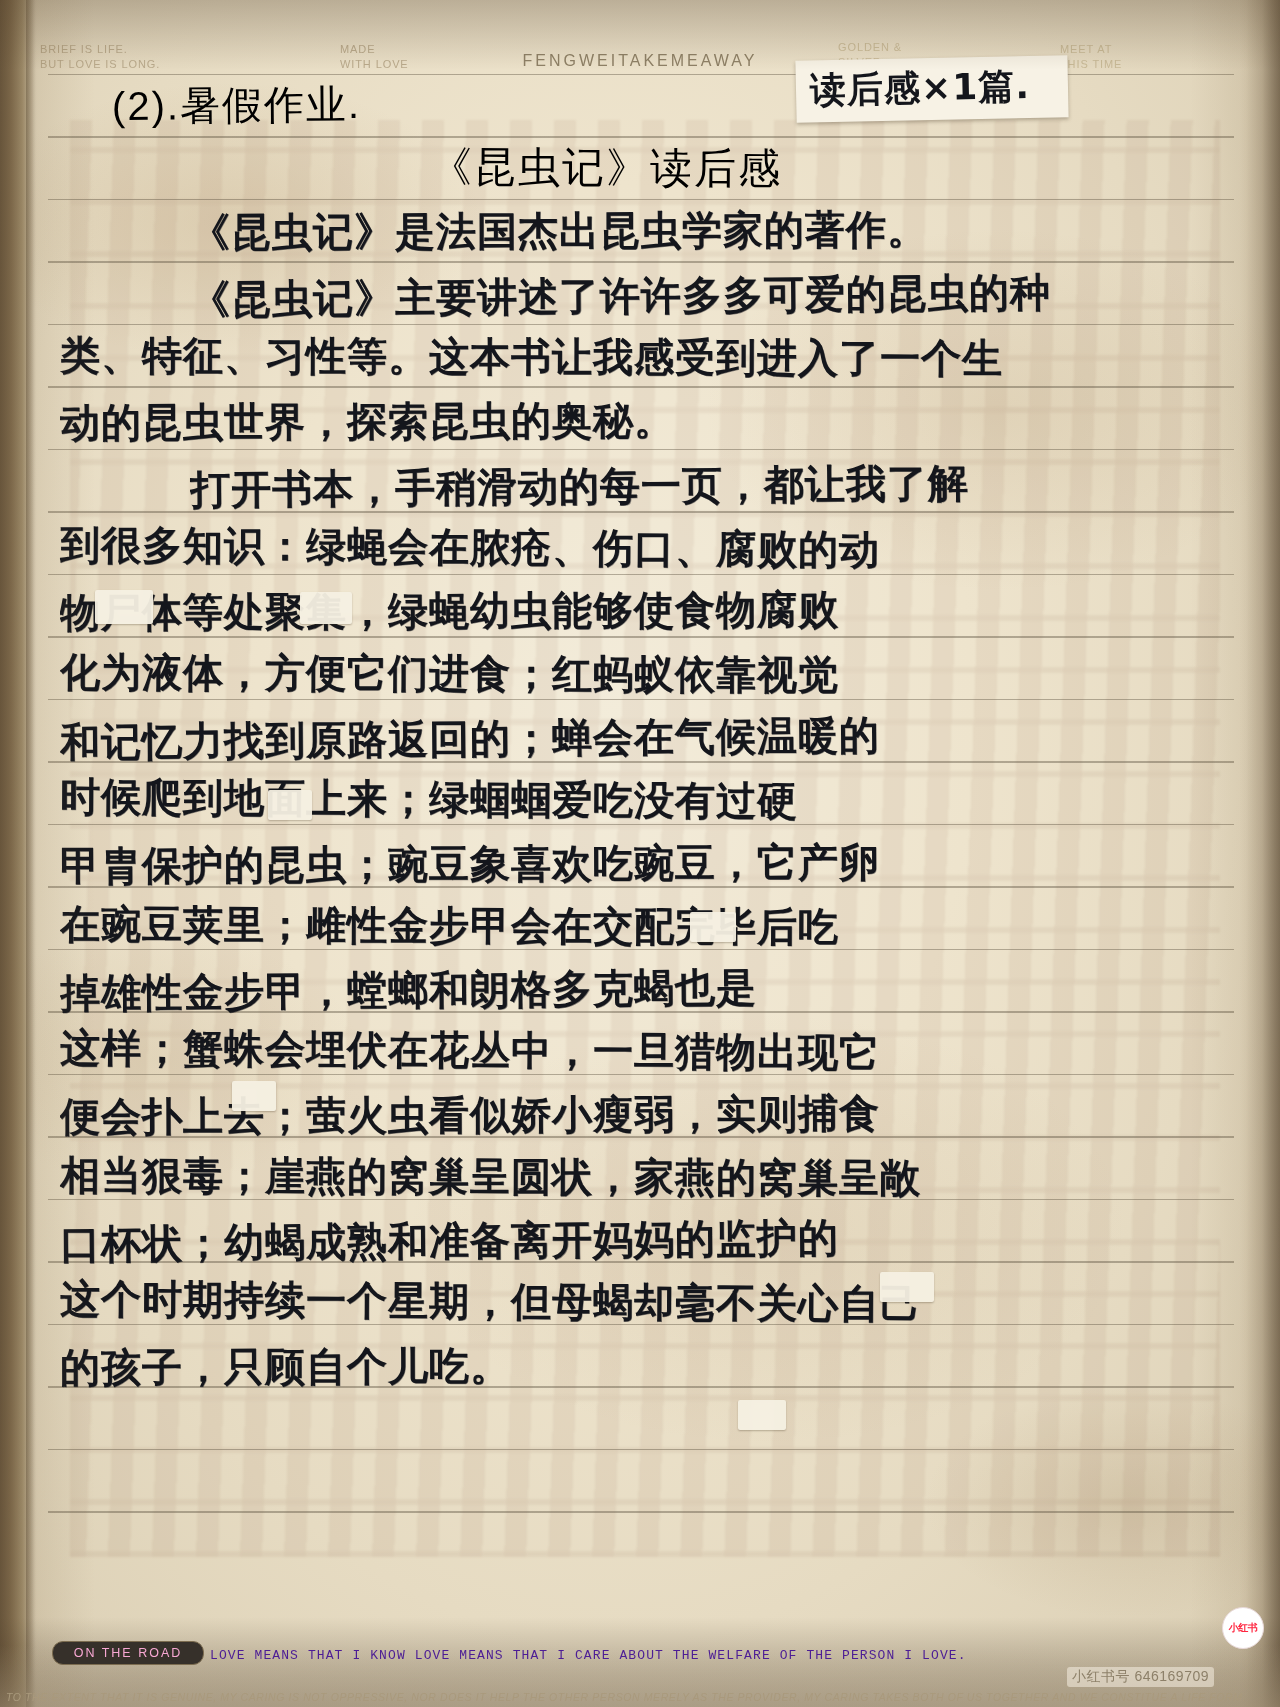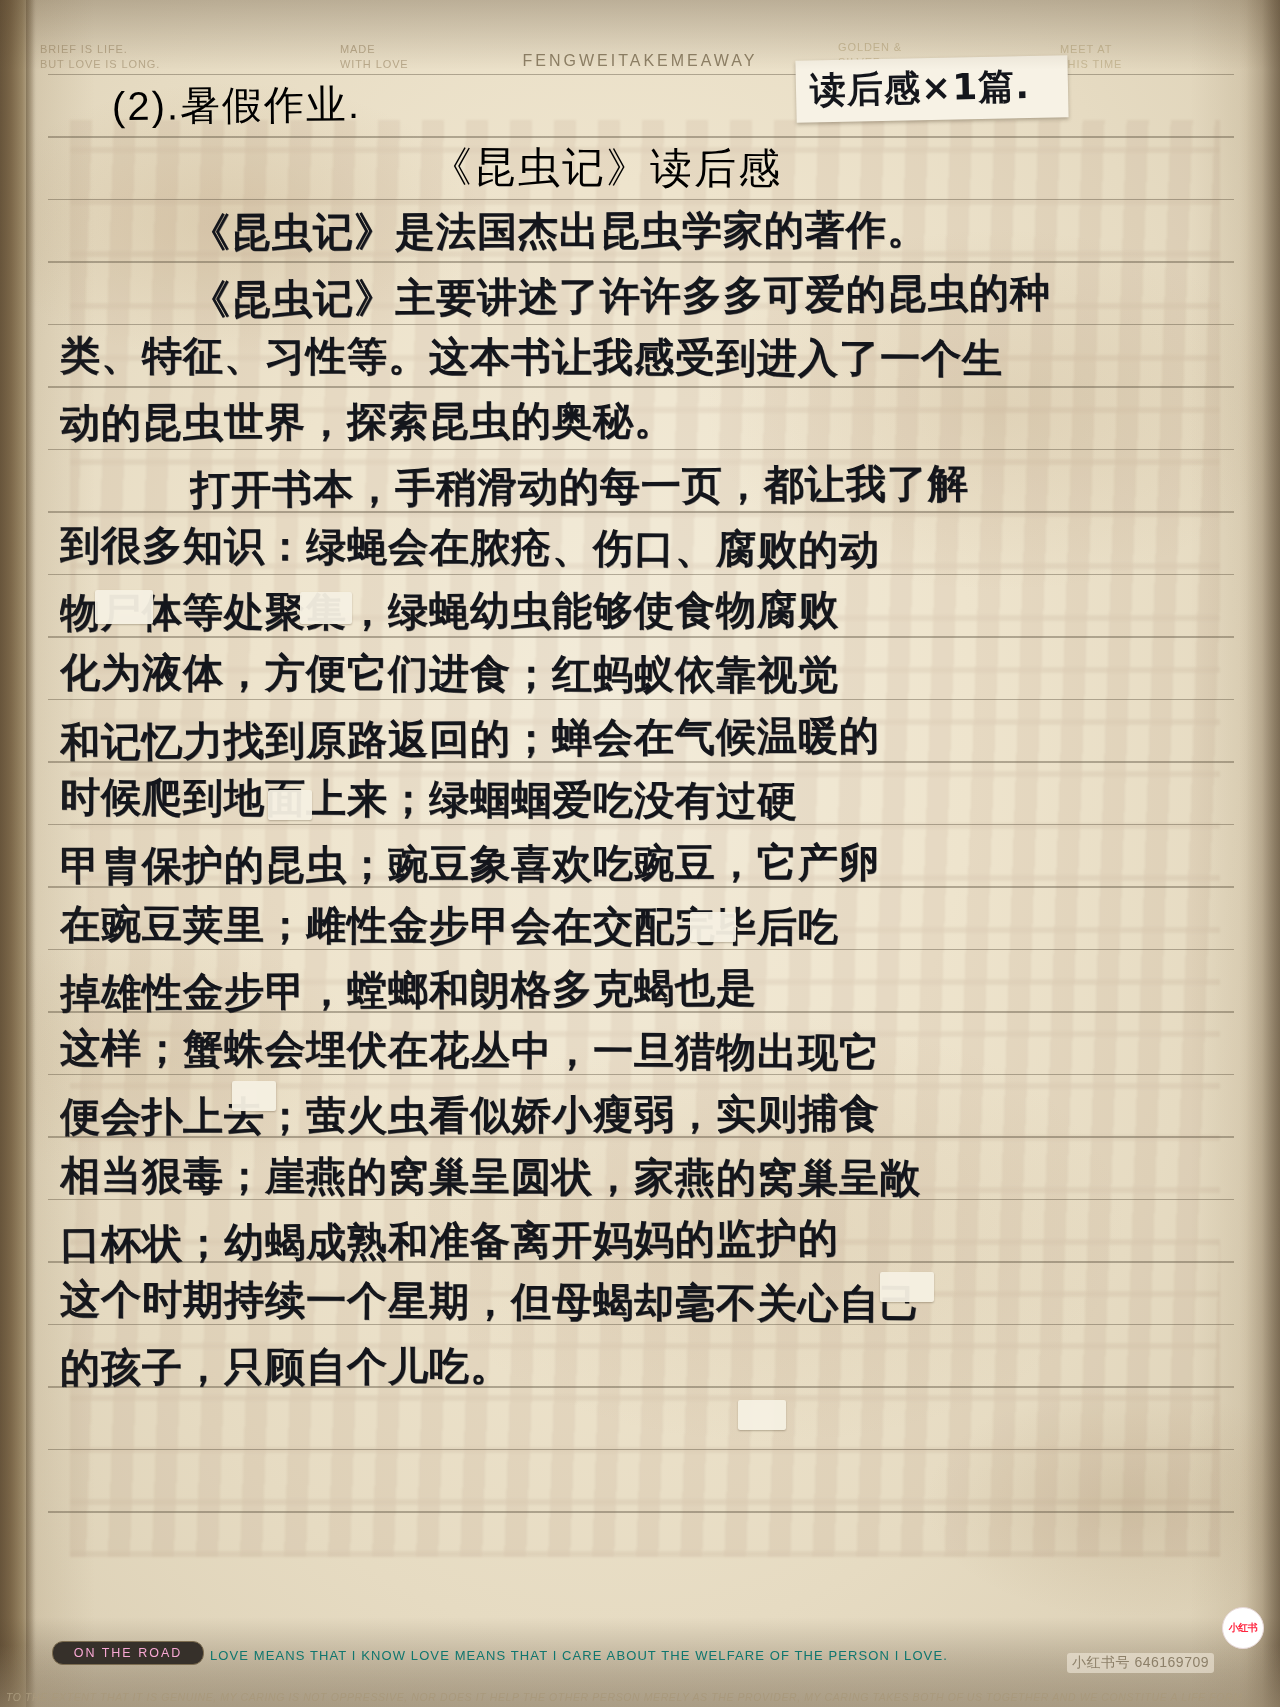--- a/index.html
+++ b/index.html
@@ -204,41 +204,42 @@
     font-size: 12.5px;
     letter-spacing: 2px;
     display: flex;
     align-items: center;
     justify-content: center;
   }
   .footer-quote {
     position: absolute;
     left: 210px;
     bottom: 44px;
-    color: #0f766e;
+    color: #4c1d95;
     font-size: 13px;
     letter-spacing: 1.1px;
     white-space: nowrap;
+    font-family: Liberation Mono, monospace;
   }
   .footer-fine {
     position: absolute;
     left: 6px;
     bottom: 4px;
     right: 10px;
     color: #a9997c;
     font-size: 10.5px;
     letter-spacing: .6px;
     white-space: nowrap;
     overflow: hidden;
     font-style: italic;
   }
   .watermark {
     position: absolute;
     right: 66px;
-    bottom: 34px;
+    bottom: 20px;
     color: #8d8069;
     font-size: 14px;
     letter-spacing: .5px;
     background: rgba(245,239,225,.55);
     padding: 1px 5px;
     border-radius: 3px;
   }
   .xhs-badge {
     position: absolute;
     right: 16px;

